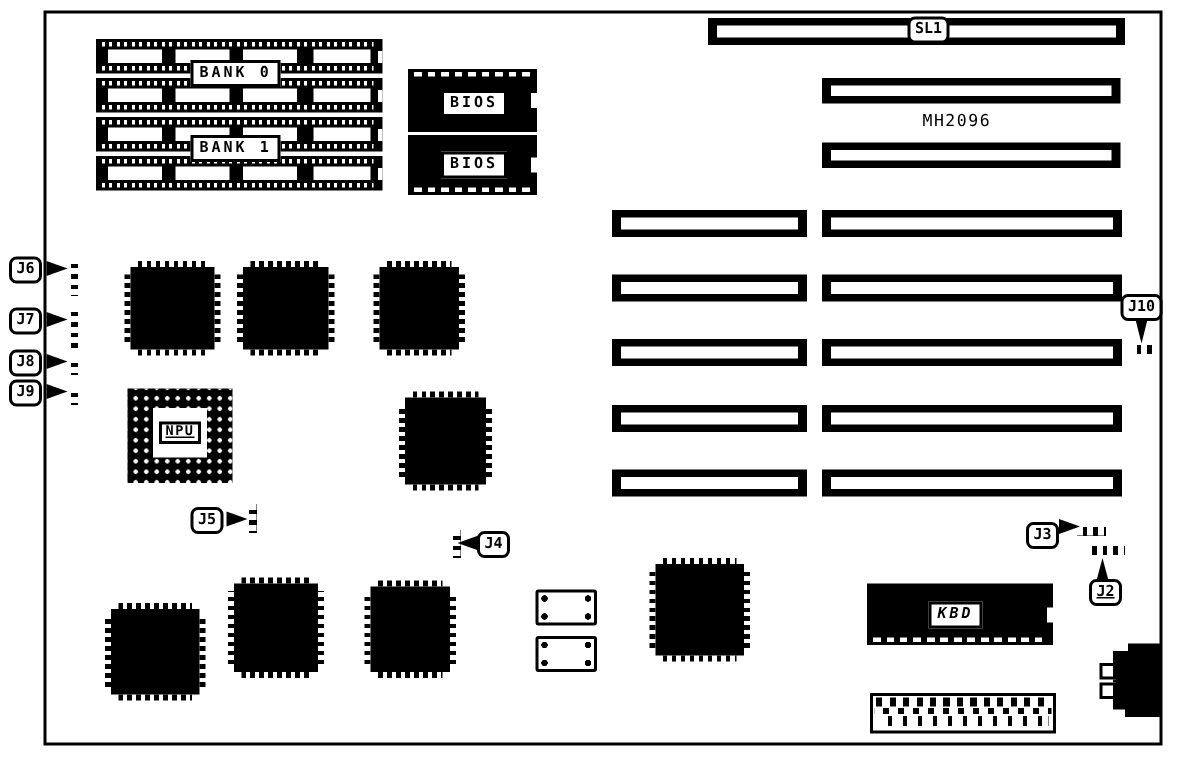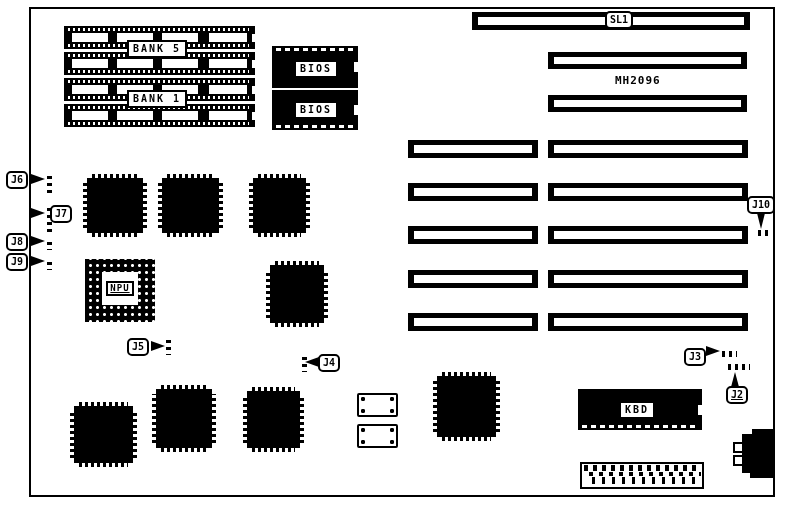--- a/index.html
+++ b/index.html
@@ -91,35 +91,35 @@
   .pwr{position:absolute;left:580px;top:462px;width:124px;height:27px;border:2px solid #000;
        box-sizing:border-box;background:#fff;}
   .pwr .t{height:6px;margin:1px 2px 1px;background-image:repeating-linear-gradient(90deg,#000 0 4px,transparent 4px 9px);}
   .pwr .m{height:4px;margin:0 1px;background-color:#000;
           background-image:repeating-linear-gradient(90deg,#fff 0 6px,transparent 6px 10px);}
   .pwr .b{height:9px;margin:0 1px;background-color:#000;padding:1px 2px;box-sizing:border-box;
           background-origin:content-box;background-clip:content-box;
           background-image:repeating-linear-gradient(90deg,#fff 0 7px,transparent 7px 10px);}
 
   .ink{background:#000;}
-  .mh-text{position:absolute;color:#000;font-size:11px;font-weight:bold;letter-spacing:1px;}
+  .mh-text{position:absolute;color:#000;font-size:11px;font-weight:normal;letter-spacing:1px;}
   .din-pin{position:absolute;width:11px;height:11px;background:#fff;border:2px solid #000;box-sizing:border-box;z-index:4;}
 </style>
 </head>
 <body>
 
 <div class="stage">
 
   <div class="board"></div>
 
   <div class="simm" style="top:26px;"></div>
   <div class="simm" style="top:52px;"></div>
   <div class="simm" style="top:78px;"></div>
   <div class="simm" style="top:104px;"></div>
-  <div class="boxlabel" style="left:127px;top:40px;">BANK 5</div>
+  <div class="boxlabel" style="left:127px;top:40px;">BANK 0</div>
   <div class="boxlabel" style="left:127px;top:90px;text-align:center;">BANK 1</div>
 
   <div class="dip dash-top" style="left:272px;top:46px;width:86px;height:42px;"></div>
   <div class="dip dash-bottom" style="left:272px;top:90px;width:86px;height:40px;"></div>
   <div class="boxlabel" style="left:294px;top:60px;">BIOS</div>
   <div class="boxlabel" style="left:294px;top:101px;">BIOS</div>
 
   <div class="slot" style="left:472px;top:12px;width:278px;height:18px;"></div>
   <div class="callout" style="left:605px;top:11px;">SL1</div>
 
@@ -139,21 +139,21 @@
   <div class="slot" style="left:548px;top:313px;width:200px;height:18px;"></div>
 
   <div class="callout" style="left:747px;top:196px;">J10</div>
   <div class="tail d" style="left:757px;top:213px;"></div>
   <div class="jp h" style="left:752px;top:228px;width:22px;height:10px;"></div>
 
   <div class="callout" style="left:6px;top:171px;">J6</div>
   <div class="tail r" style="left:31px;top:174px;"></div>
   <div class="jp v" style="left:45px;top:170px;width:9px;height:29px;"></div>
 
-  <div class="callout" style="left:6px;top:205px;margin-left:44px;">J7</div>
+  <div class="callout" style="left:6px;top:205px;">J7</div>
   <div class="tail r" style="left:31px;top:208px;"></div>
   <div class="jp v" style="left:45px;top:202px;width:9px;height:34px;"></div>
 
   <div class="callout" style="left:6px;top:233px;">J8</div>
   <div class="tail r" style="left:31px;top:236px;"></div>
   <div class="jp v" style="left:45px;top:236px;width:9px;height:16px;"></div>
 
   <div class="callout" style="left:6px;top:253px;">J9</div>
   <div class="tail r" style="left:31px;top:256px;"></div>
   <div class="jp v" style="left:45px;top:256px;width:9px;height:16px;"></div>
@@ -179,21 +179,21 @@
 
   <div class="qfp" style="left:70px;top:402px;width:67px;height:65px;"></div>
   <div class="qfp" style="left:152px;top:385px;width:64px;height:67px;"></div>
   <div class="qfp" style="left:243px;top:387px;width:61px;height:65px;"></div>
   <div class="qfp" style="left:433px;top:372px;width:67px;height:69px;"></div>
 
   <div class="xtal" style="left:357px;top:393px;width:41px;height:24px;"></div>
   <div class="xtal" style="left:357px;top:424px;width:41px;height:24px;"></div>
 
   <div class="dip dash-bottom" style="left:578px;top:389px;width:124px;height:41px;"></div>
-  <div class="boxlabel" style="left:619px;top:401px;">KBD</div>
+  <div class="boxlabel" style="left:619px;top:401px;font-style:italic;">KBD</div>
 
   <div class="callout" style="left:684px;top:348px;">J3</div>
   <div class="tail r" style="left:706px;top:346px;"></div>
   <div class="jp h" style="left:716px;top:349px;width:23px;height:10px;"></div>
 
   <div class="jp h" style="left:722px;top:362px;width:30px;height:10px;"></div>
   <div class="tail u" style="left:731px;top:372px;"></div>
   <div class="callout" style="left:726px;top:386px;text-decoration:underline;">J2</div>
 
   <div class="pwr">

